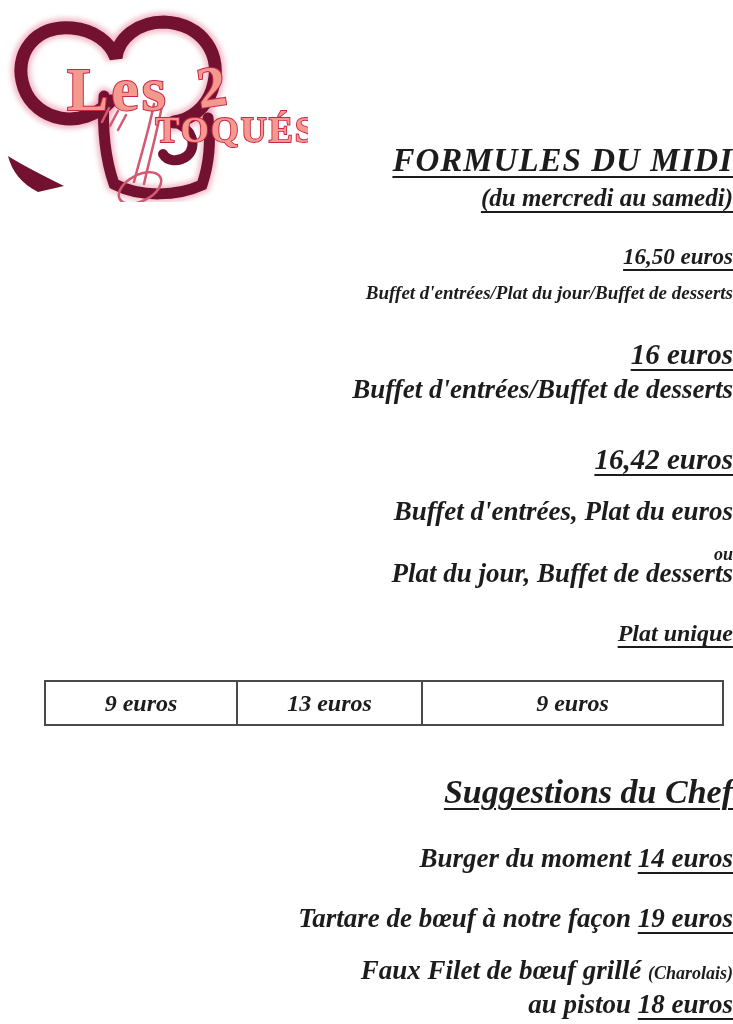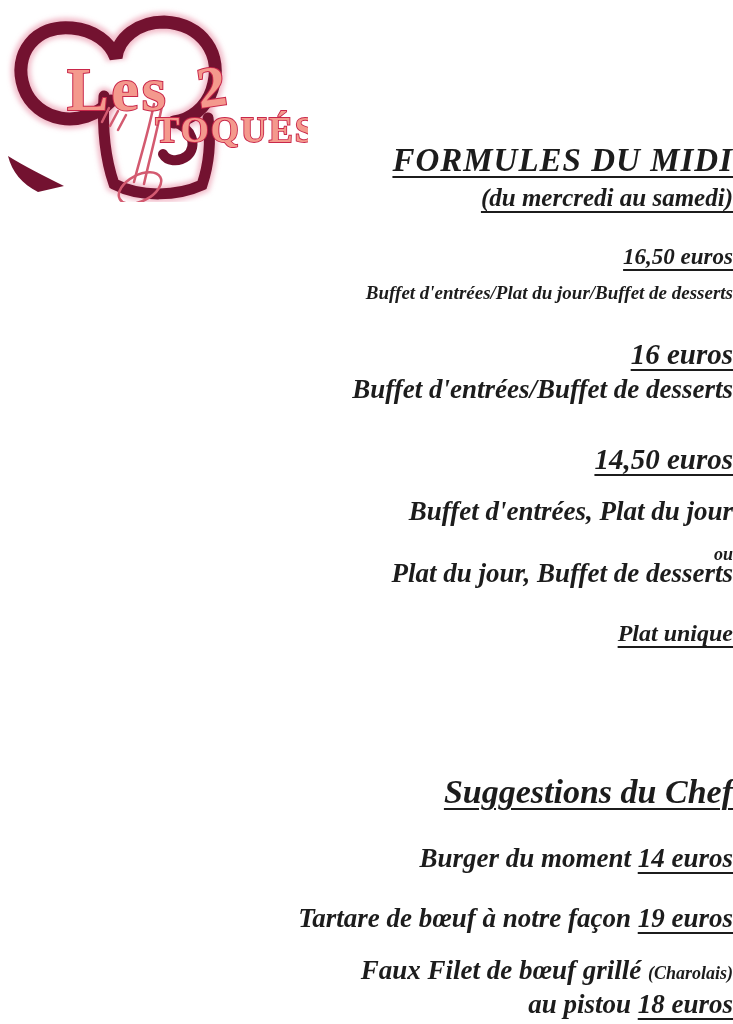--- a/index.html
+++ b/index.html
@@ -91,34 +91,39 @@
 
 <div class="abs bi page-title"><span class="u">FORMULES DU MIDI</span></div>
 <div class="abs bi page-subtitle"><span class="u">(du mercredi au samedi)</span></div>
 
 <div class="abs bi f1-price"><span class="u">16,50 euros</span></div>
 <div class="abs bi f1-line">Buffet d'entrées/Plat du jour/Buffet de desserts</div>
 
 <div class="abs bi f2-price"><span class="u">16 euros</span></div>
 <div class="abs bi f2-line">Buffet d'entrées/Buffet de desserts</div>
 
-<div class="abs bi f3-price"><span class="u">14,50 euros</span></div>
-<div class="abs bi f3-line1">Buffet d'entrées, Plat du jour</div>
+<div class="abs bi f3-price"><span class="u">16,42 euros</span></div>
+<div class="abs bi f3-line1">Buffet d'entrées, Plat du euros</div>
 <div class="abs bi f3-line2">ou</div>
 <div class="abs bi f3-line3">Plat du jour, Buffet de desserts</div>
 
 <div class="abs bi plat-unique-title"><span class="u">Plat unique</span></div>
 
 <table class="plat">
   <colgroup>
       <col style="width:192px">
       <col style="width:185px">
       <col style="width:301px">
     </colgroup>
   <tbody>
+  <tr>
+    <td>9 euros</td>
+    <td>13 euros</td>
+    <td>9 euros</td>
+  </tr>
 </tbody>
   </table>
 
 <div class="abs bi suggestions-title"><span class="u">Suggestions du Chef</span></div>
 
 <div class="abs bi sug1"><span>Burger du moment</span> <span class="u">14 euros</span></div>
 
 <div class="abs bi sug2"><span>Tartare de bœuf à notre façon</span> <span class="u">19 euros</span></div>
 
 <div class="abs bi sug3a"><span>Faux Filet de bœuf grillé</span> <span class="note">(Charolais)</span></div>

